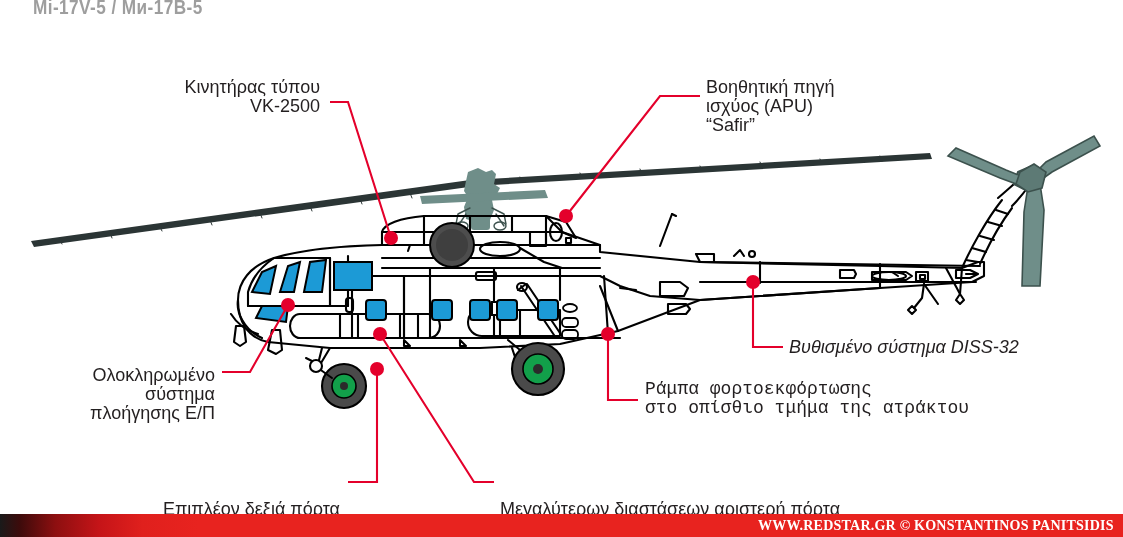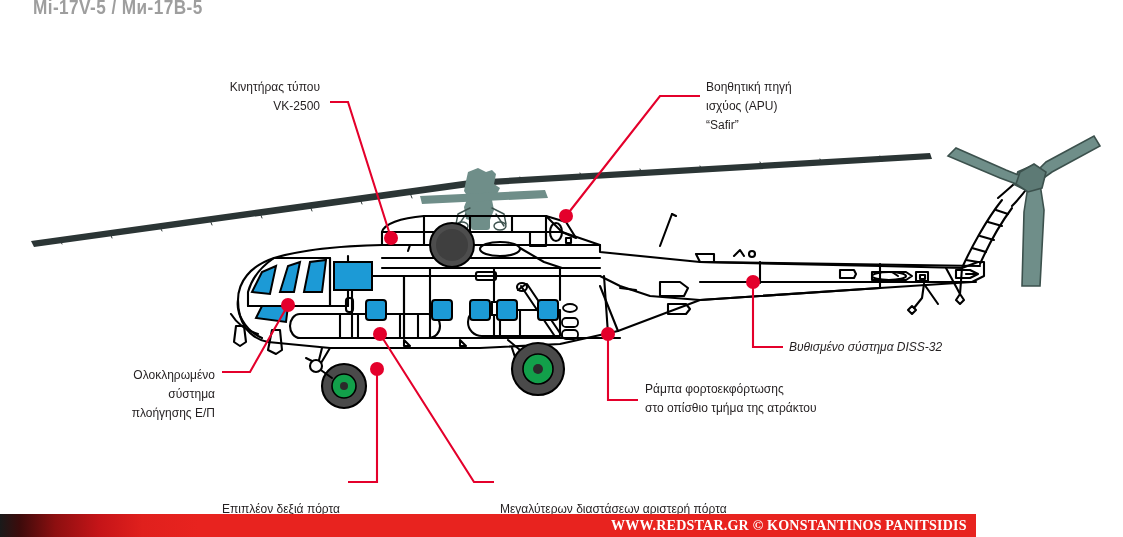--- a/index.html
+++ b/index.html
@@ -16,28 +16,28 @@
     position:absolute;left:33px;top:-4px;
     font-family:"Liberation Sans","DejaVu Sans",sans-serif;
     font-weight:bold;font-size:20px;letter-spacing:0.5px;
     color:#9e9e9e;white-space:nowrap;
     transform:scaleX(0.86);transform-origin:left top;
   }
 
   .callout{
     position:absolute;
     font-family:"Liberation Sans","DejaVu Sans",sans-serif;
-    font-size:12px;color:#231f20;line-height:19px;
+    font-size:18px;color:#231f20;line-height:19px;
     white-space:pre-line;
   }
   .callout.r{text-align:right;}
   .callout.l{text-align:left;}
 
   #footer{
-    position:absolute;left:0;bottom:0;width:976px;height:23px;
+    position:absolute;left:0;bottom:0;width:1123px;height:23px;
     background:#e8231f;
   }
   #footer .grad{
     position:absolute;left:0;top:0;width:198px;height:23px;
     background:linear-gradient(to right,#1a1a1a 0%,#3d0b0b 10%,#8d0f10 28%,#c51418 50%,#e0201d 72%,#e8231f 100%);
   }
   #footer .credit{
     position:absolute;right:9px;top:0;height:23px;line-height:23px;
     color:#ffffff;font-weight:bold;font-size:14.5px;letter-spacing:0.2px;
     font-family:"Liberation Serif","DejaVu Serif",serif;
@@ -300,21 +300,21 @@
   <div class="callout r" style="left:57px;top:366px;width:158px;">Ολοκληρωμένο
 σύστημα
 πλοήγησης Ε/Π</div>
 
   <div class="callout l" style="left:706px;top:78px;width:180px;">Βοηθητική πηγή
 ισχύος (APU)
 “Safir”</div>
 
   <div class="callout l" style="left:789px;top:338px;width:300px;font-style:italic;">Βυθισμένο σύστημα DISS-32</div>
 
-  <div class="callout l" style="left:645px;top:380px;width:340px;">Ράμπα φορτοεκφόρτωσης
+  <div class="callout l" style="left:645px;top:380px;width:340px;font-family:Liberation Mono, monospace;">Ράμπα φορτοεκφόρτωσης
 στο οπίσθιο τμήμα της ατράκτου</div>
 
   <div class="callout r" style="left:130px;top:500px;width:210px;">Επιπλέον δεξιά πόρτα</div>
 
   <div class="callout l" style="left:500px;top:472px;width:420px;margin-top:28px;">Μεγαλύτερων διαστάσεων αριστερή πόρτα</div>
 
   <div id="footer">
     <div class="grad"></div>
     <div class="credit">WWW.REDSTAR.GR © KONSTANTINOS PANITSIDIS</div>
   </div>

